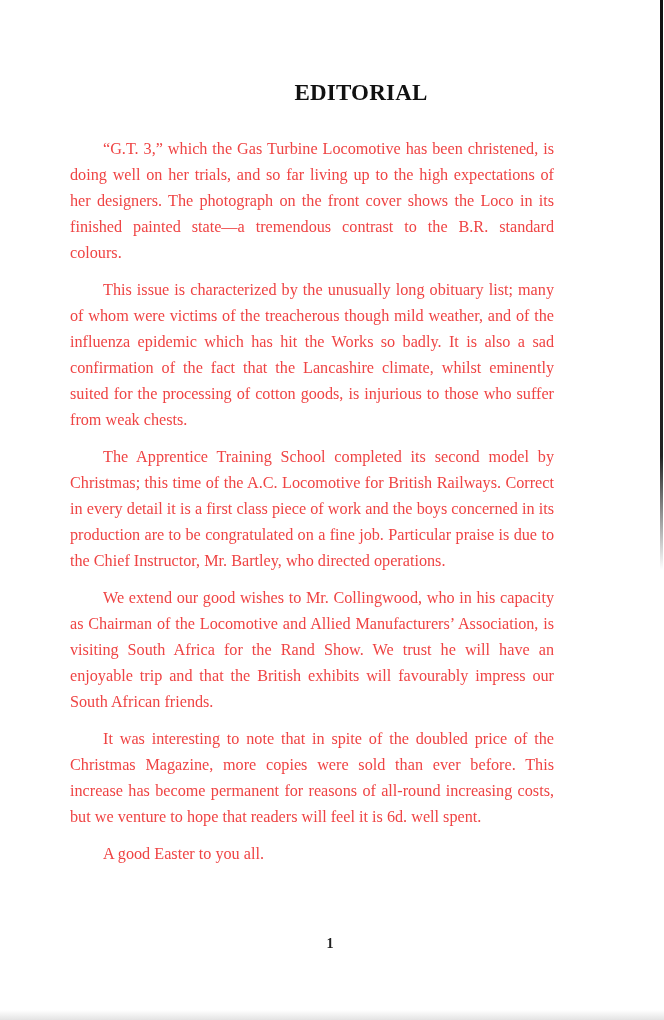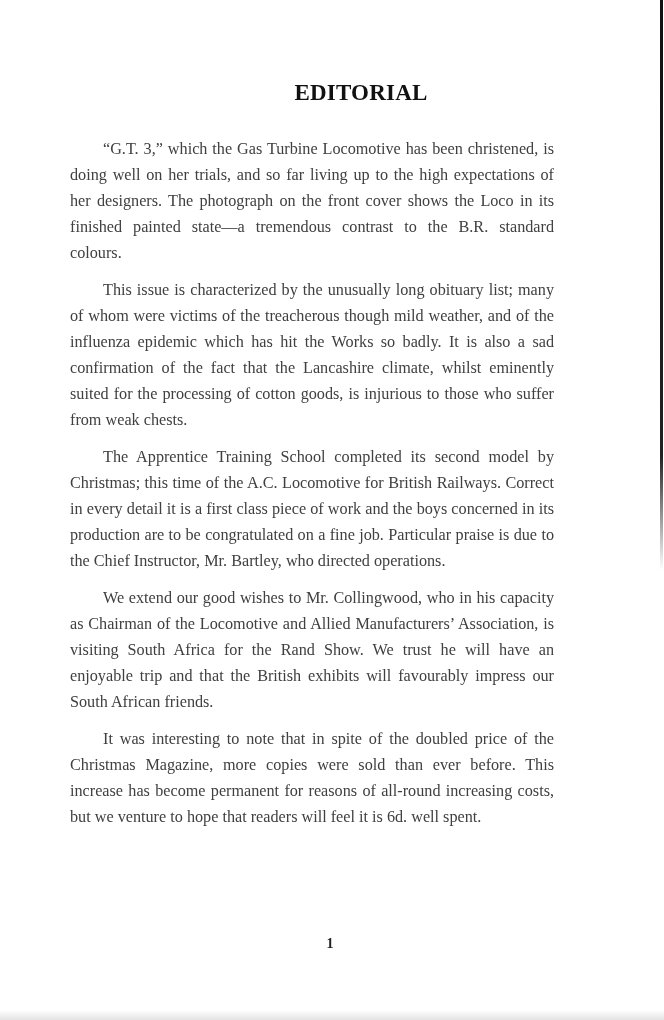--- a/index.html
+++ b/index.html
@@ -49,21 +49,21 @@
       top: 136px;
       left: 70px;
       width: 484px;
     }
     .para {
       margin: 0 0 11px 0;
       font-size: 16.2px;
       line-height: 26px;
       text-align: justify;
       text-indent: 33px;
-      color: #404040;
+      color: #ef4444;
     }
     .para.closing {
       margin-top: 0;
     }
     .page-number {
       position: absolute;
       top: 936px;
       left: 0;
       width: 660px;
       text-align: center;
@@ -79,15 +79,16 @@
 <div class="bottom-shadow"></div>
 
 <h1 class="title">EDITORIAL</h1>
 
 <div class="body-text">
   <p class="para">“G.T. 3,” which the Gas Turbine Locomotive has been christened, is doing well on her trials, and so far living up to the high expectations of her designers. The photograph on the front cover shows the Loco in its finished painted state—a tremendous contrast to the B.R. standard colours.</p>
   <p class="para">This issue is characterized by the unusually long obituary list; many of whom were victims of the treacherous though mild weather, and of the influenza epidemic which has hit the Works so badly. It is also a sad confirmation of the fact that the Lancashire climate, whilst eminently suited for the processing of cotton goods, is injurious to those who suffer from weak chests.</p>
   <p class="para">The Apprentice Training School completed its second model by Christmas; this time of the A.C. Locomotive for British Railways. Correct in every detail it is a first class piece of work and the boys concerned in its production are to be congratulated on a fine job. Particular praise is due to the Chief Instructor, Mr. Bartley, who directed operations.</p>
   <p class="para">We extend our good wishes to Mr. Collingwood, who in his capacity as Chairman of the Locomotive and Allied Manufacturers’ Association, is visiting South Africa for the Rand Show. We trust he will have an enjoyable trip and that the British exhibits will favourably impress our South African friends.</p>
   <p class="para">It was interesting to note that in spite of the doubled price of the Christmas Magazine, more copies were sold than ever before. This increase has become permanent for reasons of all-round increasing costs, but we venture to hope that readers will feel it is 6d. well spent.</p>
+  <p class="para closing">A good Easter to you all.</p>
 </div>
 
 <div class="page-number">1</div>
 
 </body></html>

